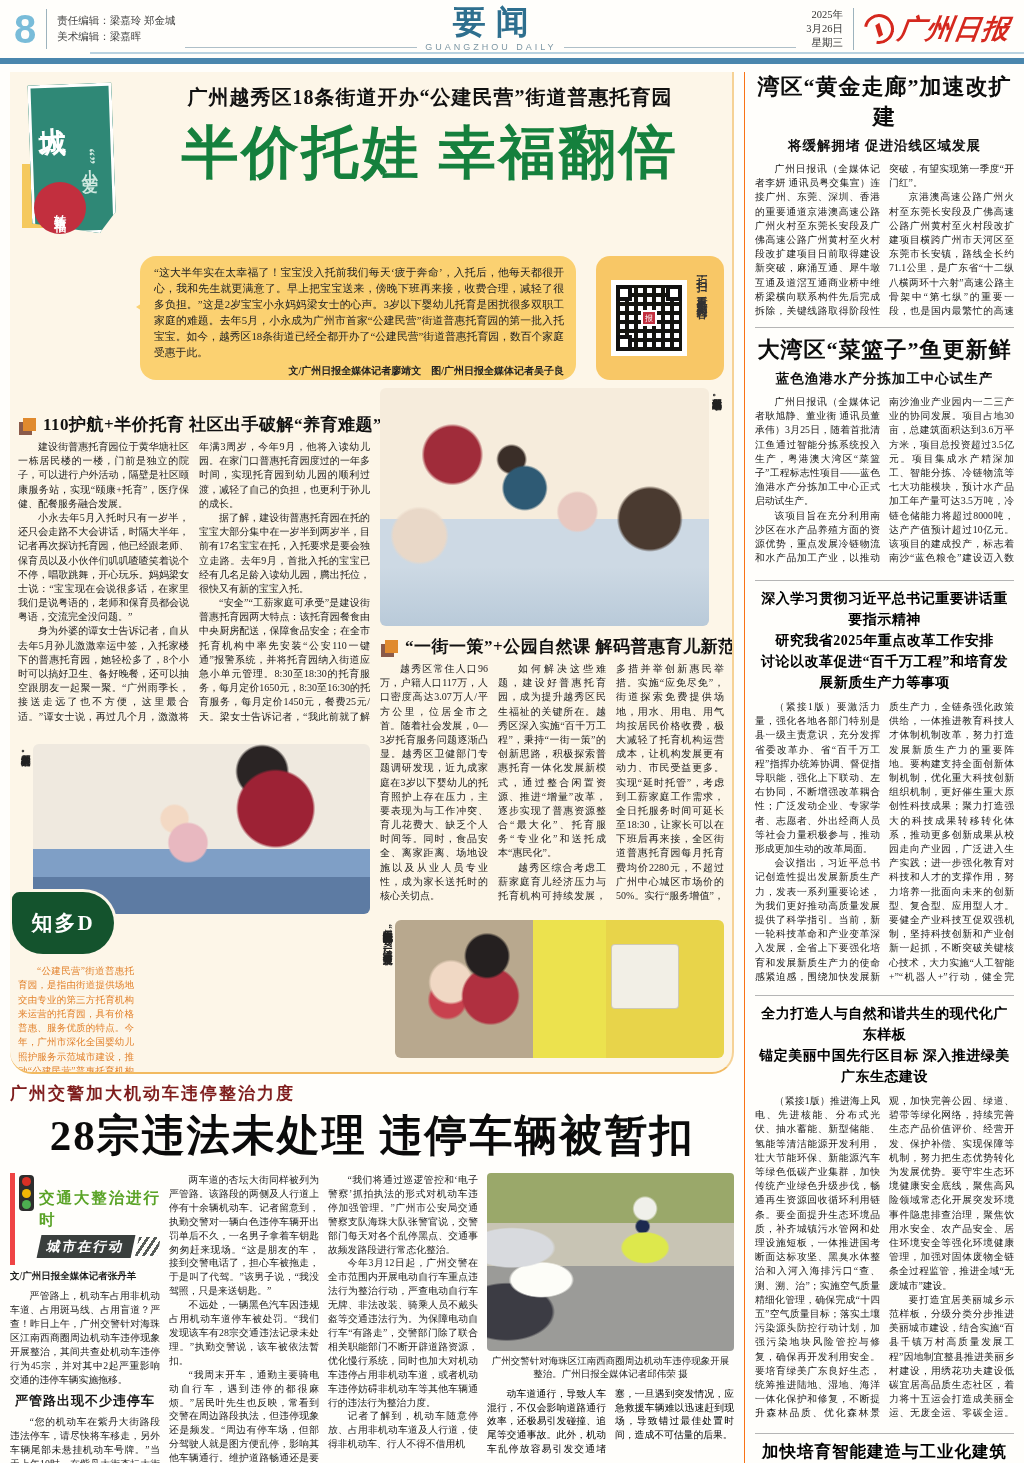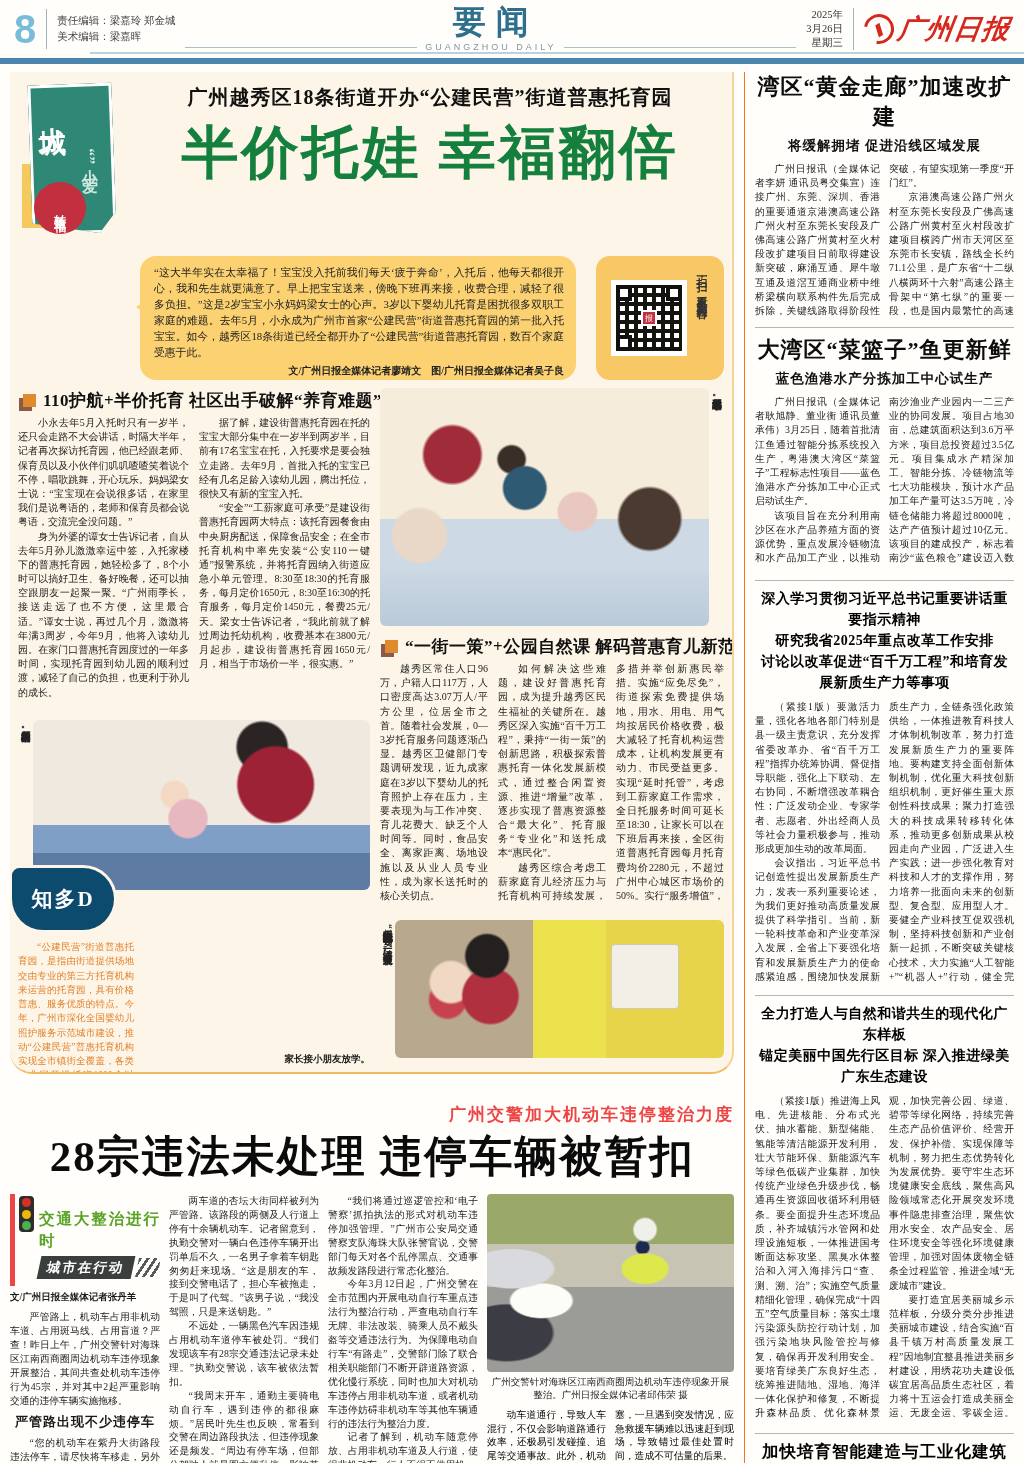--- a/index.html
+++ b/index.html
@@ -53,40 +53,40 @@
       repeating-linear-gradient(90deg,#14140f 0 4px,#fff 4px 9px); position:relative; }
   .qr-c { position:absolute; width:16px; height:16px; border:4px solid #111; background:#fff; }
   .qr-c.tl { left:0; top:0; } .qr-c.tr { right:0; top:0; } .qr-c.bl { left:0; bottom:0; }
   .qr-seal { position:absolute; left:50%; top:50%; transform:translate(-50%,-50%); width:16px; height:16px; background:#c22f3e; border:2px solid #fff; color:#fff; font-size:8px; display:flex; align-items:center; justify-content:center; }
   .qr-cap { writing-mode:vertical-rl; font-size:11px; font-weight:700; color:#333; letter-spacing:2px; height:100px; }
 
   .lead-main { display:flex; gap:10px; height:672px; }
   .lcell { width:352px; flex:none; }
   .rcell { flex:1; min-width:0; }
 
-  .sec-head { display:flex; align-items:center; gap:7px; height:24px; margin-bottom:4px; }
+  .sec-head { display:flex; align-items:center; gap:7px; height:24px; margin-bottom:4px;margin-top:24px; }
   .bullet { width:13px; height:13px; background:#e08a2e; box-shadow:-4px 4px 0 0 #8a5a4a; margin-left:5px; flex:none; }
   .sec-head-t { font-size:17px; font-weight:900; color:#111; letter-spacing:0.5px; white-space:nowrap; }
 
   .body-cols { font-size:10px; line-height:1.42; text-align:justify; color:#1a1a1a; column-gap:10px; column-fill:auto; overflow:hidden; }
   .body-cols p { text-indent:2em; }
   .s1-body { height:296px; column-count:2; }
   .s2-body { height:250px; column-count:3; margin-top:2px; }
 
   .photo { border-radius:6px; }
   .vcap { writing-mode:vertical-rl; font-size:9.5px; font-weight:700; color:#222; line-height:1.35; padding:4px 1px; }
 
   .photo1b-wrap { display:flex; height:170px; margin-top:8px; position:relative; }
   .photo1b { flex:1; background:
       radial-gradient(circle at 72% 38%, #9d2235 0 14%, transparent 15%),
       radial-gradient(circle at 68% 16%, #2a2424 0 9%, transparent 10%),
       radial-gradient(circle at 46% 58%, #e8b8c0 0 9%, transparent 10%),
       radial-gradient(circle at 42% 44%, #f3d9c4 0 6%, transparent 7%),
       linear-gradient(180deg,#efe9df 0 62%, #7f9fc6 62% 78%, #5d7ba3 78% 100%); }
-  .zhiduo { position:absolute; left:-6px; bottom:-40px; width:102px; height:62px; background:#0c4a6e; border-radius:8px 34px 34px 34px; color:#fff; font-size:21px; font-weight:900; display:flex; align-items:center; justify-content:center; letter-spacing:2px; z-index:3; box-shadow:0 0 0 3px #fdf6e8; }
+  .zhiduo { position:absolute; left:-6px; bottom:-40px; width:102px; height:62px; background:#14532d; border-radius:8px 34px 34px 34px; color:#fff; font-size:21px; font-weight:900; display:flex; align-items:center; justify-content:center; letter-spacing:2px; z-index:3; box-shadow:0 0 0 3px #fdf6e8; }
   .bl-row { display:flex; gap:8px; margin-top:12px; height:164px; }
   .orangebox { width:116px; flex:none; padding-top:38px; font-size:9.5px; line-height:1.5; color:#e2802a; text-align:justify; }
   .orangebox p { text-indent:2em; }
   .photo2b-wrap { flex:1; display:flex; flex-direction:column;align-items:flex-end; }
   .photo2b { flex:1; background:
       radial-gradient(circle at 18% 32%, #e8a8b8 0 12%, transparent 13%),
       radial-gradient(circle at 45% 45%, #f0d0b8 0 9%, transparent 10%),
       radial-gradient(circle at 50% 62%, #c8d4e4 0 10%, transparent 11%),
       radial-gradient(circle at 78% 40%, #3a3f3d 0 13%, transparent 14%),
       linear-gradient(180deg,#8a8f7a 0 45%, #6f7a6a 100%); }
@@ -105,21 +105,21 @@
   .photo2 { flex:1; background:
       radial-gradient(circle at 28% 26%, #252020 0 8%, transparent 9%),
       radial-gradient(circle at 29% 55%, #b03040 0 11%, transparent 12%),
       radial-gradient(circle at 17% 45%, #f0d8c4 0 7%, transparent 8%),
       radial-gradient(circle at 16% 58%, #c8414e 0 6%, transparent 7%),
       linear-gradient(90deg,#b8a88e 0 42%, #ece24e 42% 64%, #e8d44a 64% 100%); position:relative; }
   .photo2 .sign { position:absolute; right:14%; top:18%; width:20%; height:46%; background:#f2efe6; border-radius:3px; box-shadow:0 0 0 1px #cfc9b4; }
 
   
   .traffic { margin-top:8px; height:386px; overflow:hidden; }
-  .t-kicker { text-align:right; font-size:17px; font-weight:800; color:#ef4444; letter-spacing:2px;margin-top:21px; }
+  .t-kicker { text-align:left; font-size:17px; font-weight:800; color:#7f1d1d; letter-spacing:2px; }
   .t-headline { text-align:center; font-size:43px; font-weight:900; color:#0b0b0b; letter-spacing:2px; margin:2px 0 8px 0; }
   .t-row { display:flex; gap:9px; height:292px; }
   .t-col { width:150px; flex:none; font-size:9.8px; line-height:1.42; text-align:justify; color:#1a1a1a; overflow:hidden; }
   .t-col p { text-indent:2em; }
   .t-sub { font-size:13px; font-weight:900; text-align:center; margin:5px 0; letter-spacing:1px; }
   .t-badge { position:relative; height:92px; margin-bottom:5px; border-left:5px solid #ef4444; padding:14px 0 0 24px; }
   .tl-icon { position:absolute; left:4px; top:2px; width:15px; height:36px; background:#2d2d2d; border-radius:4px; display:flex; flex-direction:column; align-items:center; justify-content:space-evenly; }
   .tl-icon i { width:9px; height:9px; border-radius:50%; display:block; }
   .tl-r{background:#d93025;} .tl-y{background:#f2b705;} .tl-g{background:#4caf50;}
   .t-badge-l1 { font-family:"Liberation Sans","DejaVu Sans",sans-serif; font-size:15.5px; font-weight:900; color:#5aa327; letter-spacing:1px; }
@@ -221,20 +221,21 @@
         </div>
 
         <div class="lead-main">
 
           <div class="lcell">
             <div class="sec-head">
               <span class="bullet"></span>
               <span class="sec-head-t">110护航+半价托育  社区出手破解“养育难题”</span>
             </div>
             <div class="body-cols s1-body">
+                <p>建设街普惠托育园位于黄华塘社区一栋居民楼的一楼，门前是独立的院子，可以进行户外活动，隔壁是社区颐康服务站，实现“颐康+托育”，医疗保健、配餐服务融合发展。</p>
                 <p>小永去年5月入托时只有一岁半，还只会走路不大会讲话，时隔大半年，记者再次探访托育园，他已经跟老师、保育员以及小伙伴们叽叽喳喳笑着说个不停，唱歌跳舞，开心玩乐。妈妈梁女士说：“宝宝现在会说很多话，在家里我们是说粤语的，老师和保育员都会说粤语，交流完全没问题。”</p>
                 <p>身为外婆的谭女士告诉记者，自从去年5月孙儿激激幸运中签，入托家楼下的普惠托育园，她轻松多了，8个小时可以搞好卫生、备好晚餐，还可以抽空跟朋友一起聚一聚。“广州雨季长，接送走远了也不方便，这里最合适。”谭女士说，再过几个月，激激将年满3周岁，今年9月，他将入读幼儿园。在家门口普惠托育园度过的一年多时间，实现托育园到幼儿园的顺利过渡，减轻了自己的负担，也更利于孙儿的成长。</p>
                 <p>据了解，建设街普惠托育园在托的宝宝大部分集中在一岁半到两岁半，目前有17名宝宝在托，入托要求是要会独立走路。去年9月，首批入托的宝宝已经有几名足龄入读幼儿园，腾出托位，很快又有新的宝宝入托。</p>
                 <p>“安全”“工薪家庭可承受”是建设街普惠托育园两大特点：该托育园餐食由中央厨房配送，保障食品安全；在全市托育机构中率先安装“公安110一键通”报警系统，并将托育园纳入街道应急小单元管理。8:30至18:30的托育服务，每月定价1650元，8:30至16:30的托育服务，每月定价1450元，餐费25元/天。梁女士告诉记者，“我此前就了解过周边托幼机构，收费基本在3800元/月起步，建设街普惠托育园1650元/月，相当于市场价一半，很实惠。”</p>
               </div>
             <div class="photo1b-wrap">
               <div class="vcap">老师帮小朋友扎头发。</div>
               <div class="photo photo1b"></div>
               <div class="zhiduo">知多D</div>
             </div>

